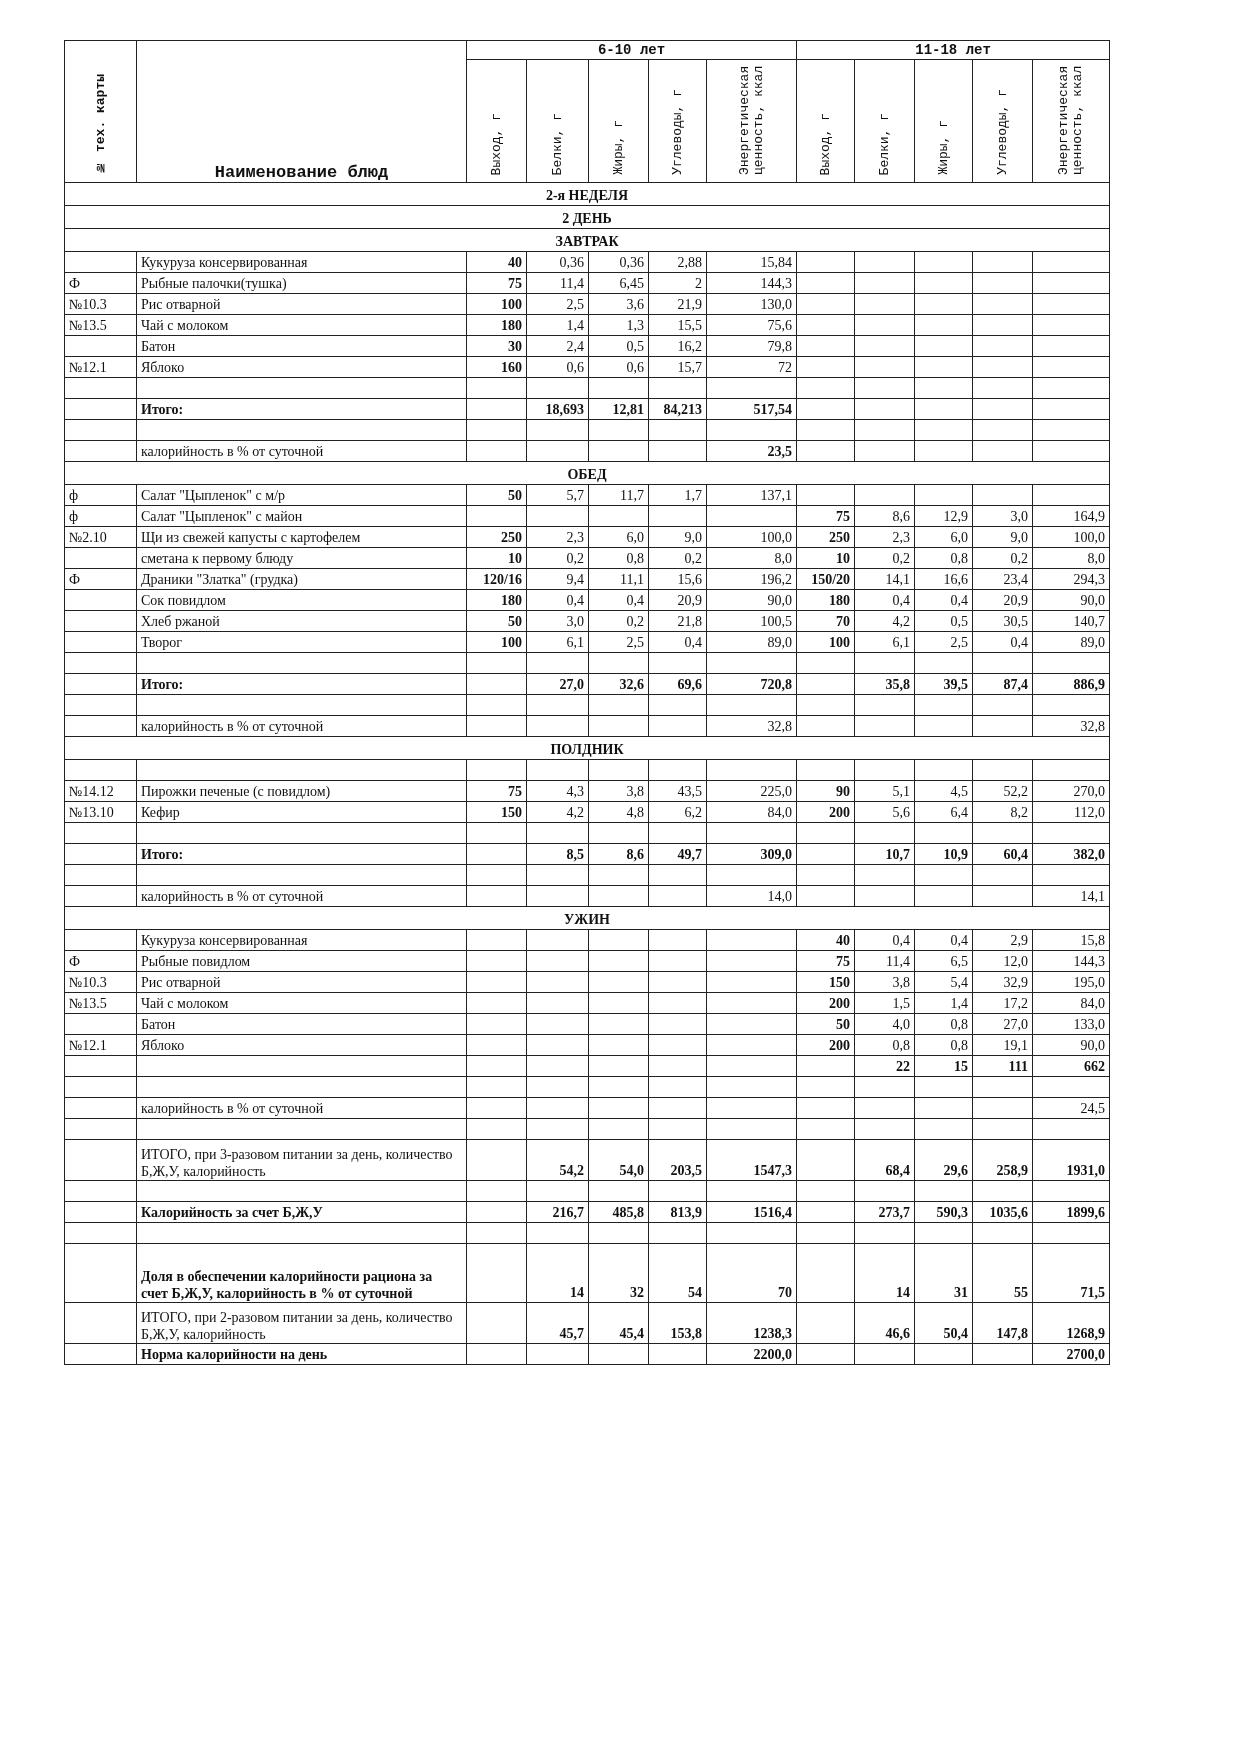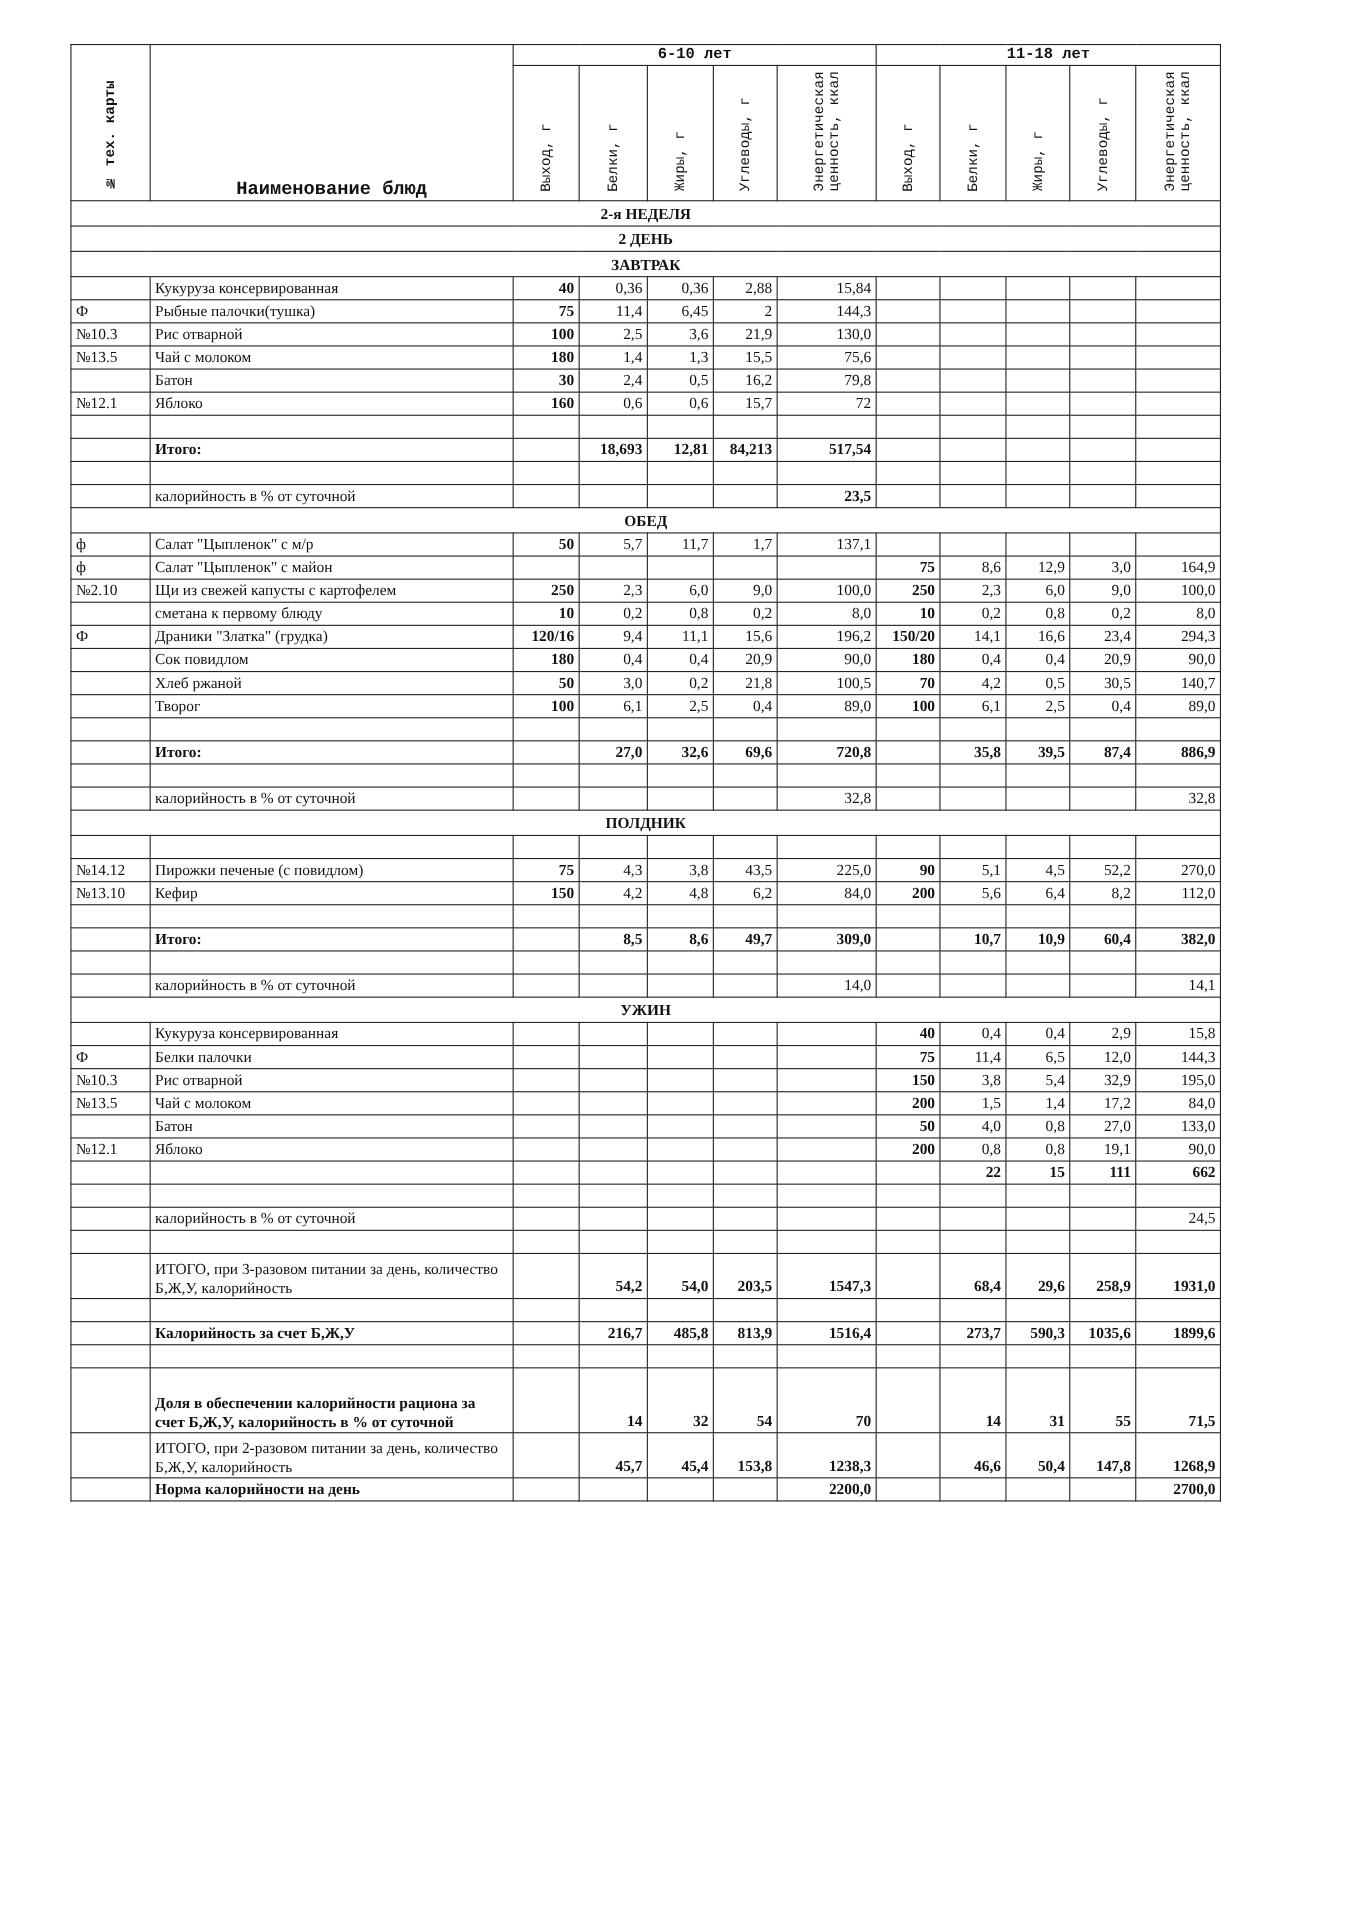--- a/index.html
+++ b/index.html
@@ -493,21 +493,21 @@
           <td class="num"></td>
           <td class="num"></td>
           <td class="num b">40</td>
           <td class="num">0,4</td>
           <td class="num">0,4</td>
           <td class="num">2,9</td>
           <td class="num">15,8</td>
         </tr>
         <tr>
           <td class="code">Ф</td>
-          <td>Белки палочки</td>
+          <td>Рыбные повидлом</td>
           <td class="num b"></td>
           <td class="num"></td>
           <td class="num"></td>
           <td class="num"></td>
           <td class="num"></td>
           <td class="num b">75</td>
           <td class="num">11,4</td>
           <td class="num">6,5</td>
           <td class="num">12,0</td>
           <td class="num">144,3</td>

